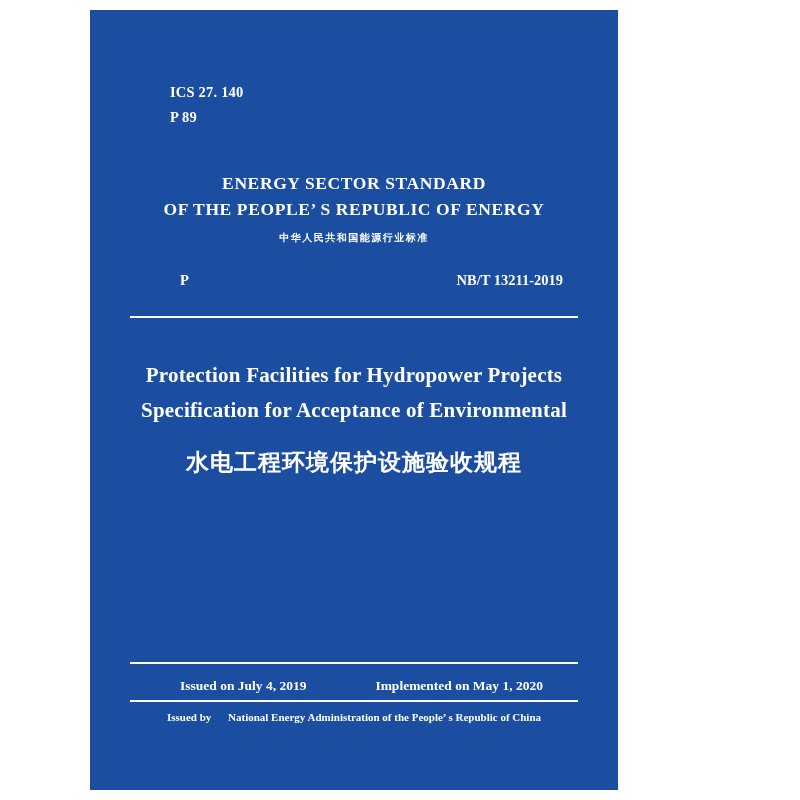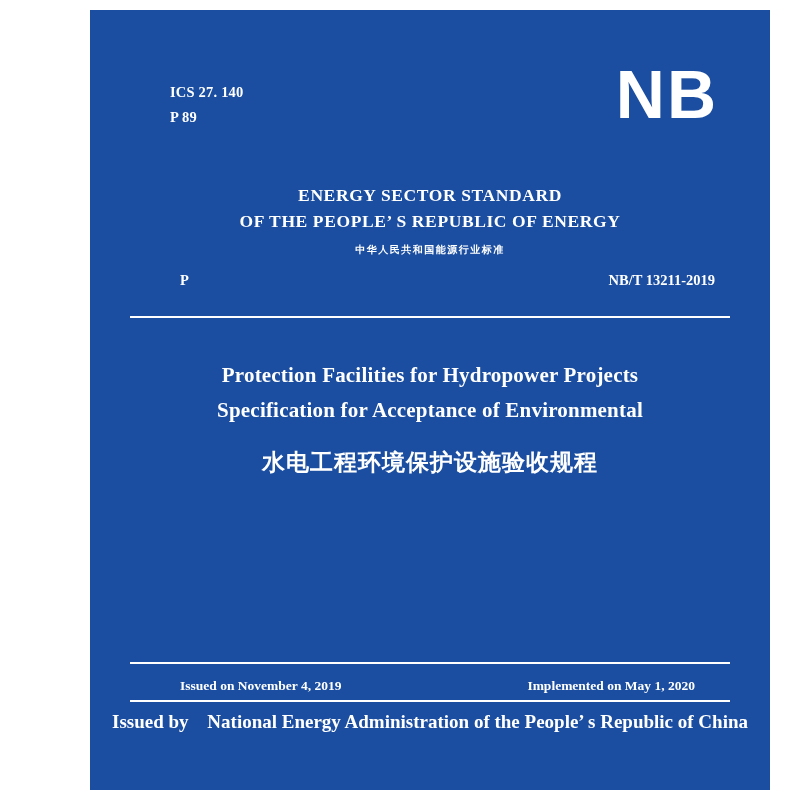--- a/index.html
+++ b/index.html
@@ -16,21 +16,21 @@
     position: relative;
     width: 800px;
     height: 800px;
     background: #ffffff;
     overflow: hidden;
   }
   .cover {
     position: absolute;
     left: 90px;
     top: 10px;
-    width: 680px;
+    width: 528px;
     height: 780px;
     background: #1b4ea0;
     color: #ffffff;
   }
   
   .ics-block {
     position: absolute;
     left: 80px;
     top: 70px;
     font-family: "Liberation Serif", serif;
@@ -46,21 +46,21 @@
     font-family: "Liberation Sans", sans-serif;
     font-weight: bold;
     font-size: 68px;
     letter-spacing: 2px;
     line-height: 1;
   }
   .org-block {
     position: absolute;
     left: 0;
     right: 0;
-    top: 172px;
+    top: 160px;
     text-align: center;
   }
   .org-en1 {
     font-family: "Liberation Serif", serif;
     font-weight: bold;
     font-size: 17.5px;
     letter-spacing: 0.6px;
     line-height: 1.5;
   }
   .org-en2 {
@@ -134,36 +134,35 @@
     font-size: 13.5px;
   }
   .issuer-row {
     position: absolute;
     left: 0;
     right: 0;
     top: 701px;
     text-align: center;
     font-family: "Liberation Serif", serif;
     font-weight: bold;
-    font-size: 19px;
+    font-size: 11px;
   }
   .issuer-label { margin-right: 14px; }
 </style>
 </head>
 <body>
 
 <div class="page">
   <div class="cover">
 
     <div class="ics-block">
       <div>ICS 27. 140</div>
       <div>P 89</div>
     </div>
 
-    <div class="nb-logo">NB</div>
 
     <div class="org-block">
       <div class="org-en1">ENERGY SECTOR STANDARD</div>
       <div class="org-en2">OF THE PEOPLE’ S REPUBLIC OF ENERGY</div>
       <div class="org-cn">中华人民共和国能源行业标准</div>
     </div>
 
     <div class="code-row">
       <span>P</span>
       <span>NB/T 13211-2019</span>
@@ -173,21 +172,21 @@
 
     <div class="title-block">
       <div class="title-en">Protection Facilities for Hydropower Projects</div>
       <div class="title-en">Specification for Acceptance of Environmental</div>
       <div class="title-cn">水电工程环境保护设施验收规程</div>
     </div>
 
     <div class="rule rule-bottom-1"></div>
 
     <div class="dates-row">
-      <span>Issued on November 4, 2019</span>
+      <span>Issued on July 4, 2019</span>
       <span>Implemented on May 1, 2020</span>
     </div>
 
     <div class="rule rule-bottom-2"></div>
 
     <div class="issuer-row">
       <span class="issuer-label">Issued by</span>
       <span>National Energy Administration of the People’ s Republic of China</span>
     </div>
 

